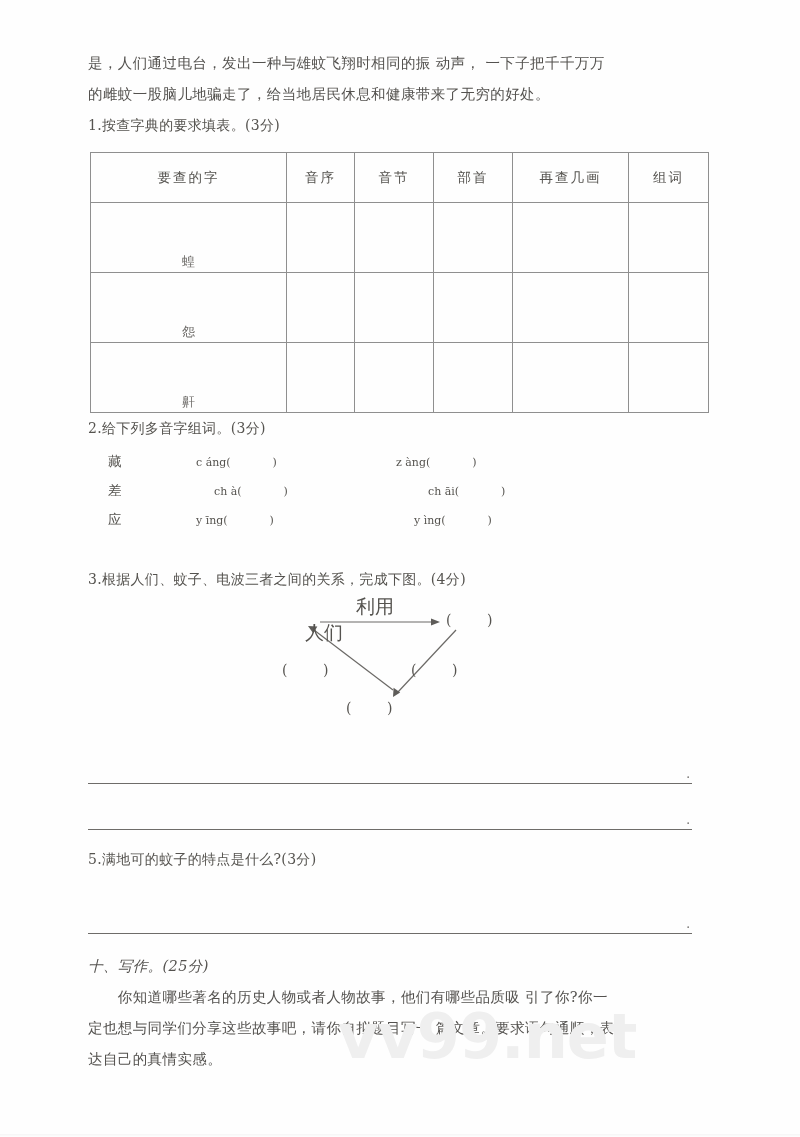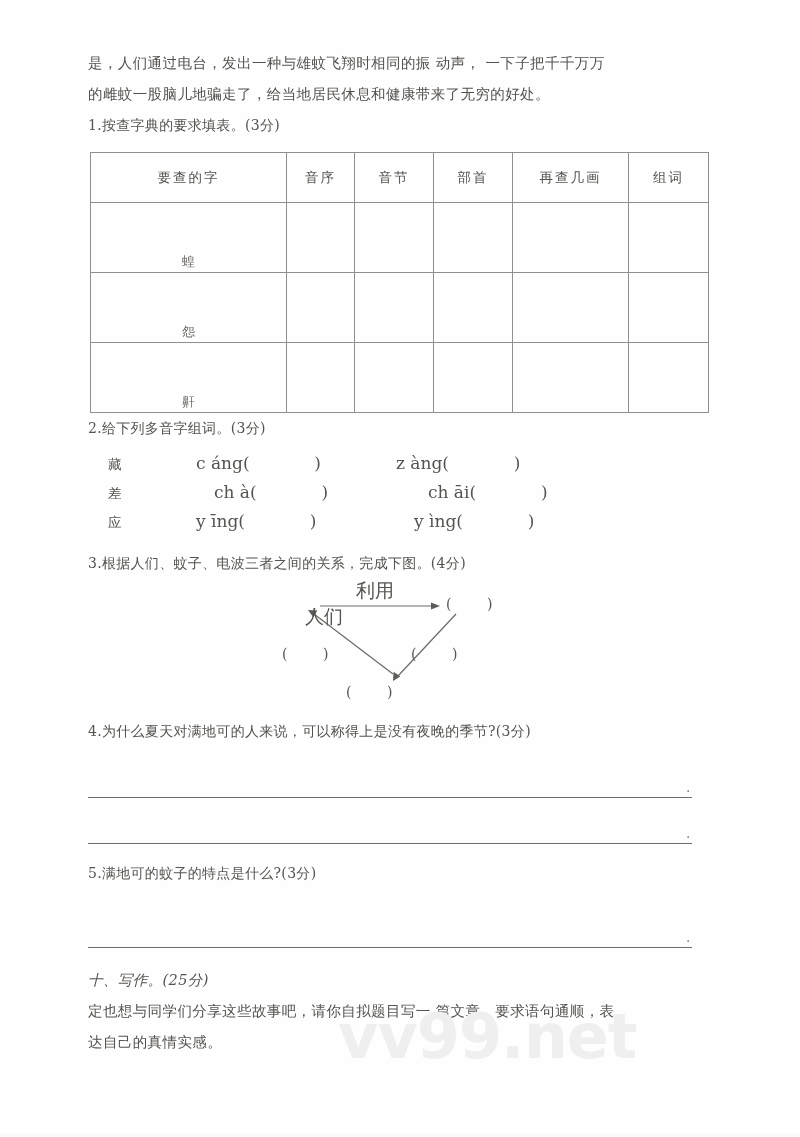--- a/index.html
+++ b/index.html
@@ -109,21 +109,21 @@
   }
   .pinyin-row .han {
     width: 108px;
     padding-left: 20px;
     box-sizing: border-box;
     font-size: 13.5px;
   }
   .pinyin-row .slot {
     width: 200px;
     white-space: pre;
-    font-size: 17px;
+    font-size: 11px;
   }
   .pinyin-row .slot.indent-1 { padding-left: 18px; }
   .pinyin-row .slot.indent-2 { padding-left: 14px; }
 
   
   .diagram-wrap {
     position: relative;
     height: 132px;
     margin-top: 6px;
   }
@@ -253,21 +253,21 @@
         <span class="slot indent-1">ch à(            )</span>
         <span class="slot indent-2">ch āi(            )</span>
       </div>
       <div class="pinyin-row">
         <span class="han">应</span>
         <span class="slot">y īng(            )</span>
         <span class="slot indent-1">y ìng(            )</span>
       </div>
     </div>
 
-    <div class="q-head" style="margin-top:8px;">3.根据人们、蚊子、电波三者之间的关系，完成下图。(4分)</div>
+    <div class="q-head" style="margin-top:24px;">3.根据人们、蚊子、电波三者之间的关系，完成下图。(4分)</div>
 
     <div class="diagram-wrap">
       <svg width="604" height="132" viewBox="0 0 604 132">
 
         <line x1="232" y1="22" x2="345" y2="22" stroke="#6b6966" stroke-width="1.2"></line>
         <polygon points="352,22 343,18.6 343,25.4" fill="#5e5c59"></polygon>
 
         <line x1="305" y1="90" x2="226" y2="30" stroke="#6b6966" stroke-width="1.2"></line>
         <polygon points="220,26 229.4,26.6 225.2,33.2" fill="#5e5c59"></polygon>
 
@@ -276,39 +276,39 @@
       </svg>
 
       <span class="dg-label" style="left:178px; top:20px;margin-left:39px;">人们</span>
       <span class="dg-label" style="left:268px; top:-6px;">利用</span>
       <span class="dg-paren" style="left:358px; top:12px;">(        )</span>
       <span class="dg-paren" style="left:194px; top:62px;">(        )</span>
       <span class="dg-paren" style="left:323px; top:62px;">(        )</span>
       <span class="dg-paren" style="left:258px; top:100px;">(        )</span>
     </div>
 
-    <div class="q-head">4.为什么夏天对满地可的人来说，可以称得上是没有夜晚的季节?(3分)</div>
 
     <div class="answer-line" style="margin-top:22px;">
       <span class="enddot">.</span>
       <span class="rule"></span>
     </div>
     <div class="answer-line" style="margin-top:16px;">
       <span class="enddot">.</span>
       <span class="rule"></span>
     </div>
 
     <div class="q-head" style="margin-top:14px;">5.满地可的蚊子的特点是什么?(3分)</div>
 
     <div class="answer-line" style="margin-top:30px;">
       <span class="enddot">.</span>
       <span class="rule"></span>
     </div>
 
     <div class="section-head" style="margin-top:16px;font-style:italic;">十、写作。(25分)</div>
+    <div class="body-line">　　你知道哪些著名的历史人物或者人物故事，他们有哪些品质吸 引了你?你一</div>
     <div class="body-line">定也想与同学们分享这些故事吧，请你自拟题目写一 篇文章。要求语句通顺，表</div>
     <div class="body-line">达自己的真情实感。</div>
 
   </div>
 
   <div id="watermark">vv99.net</div>
 
 </div>
 
 </body></html>

